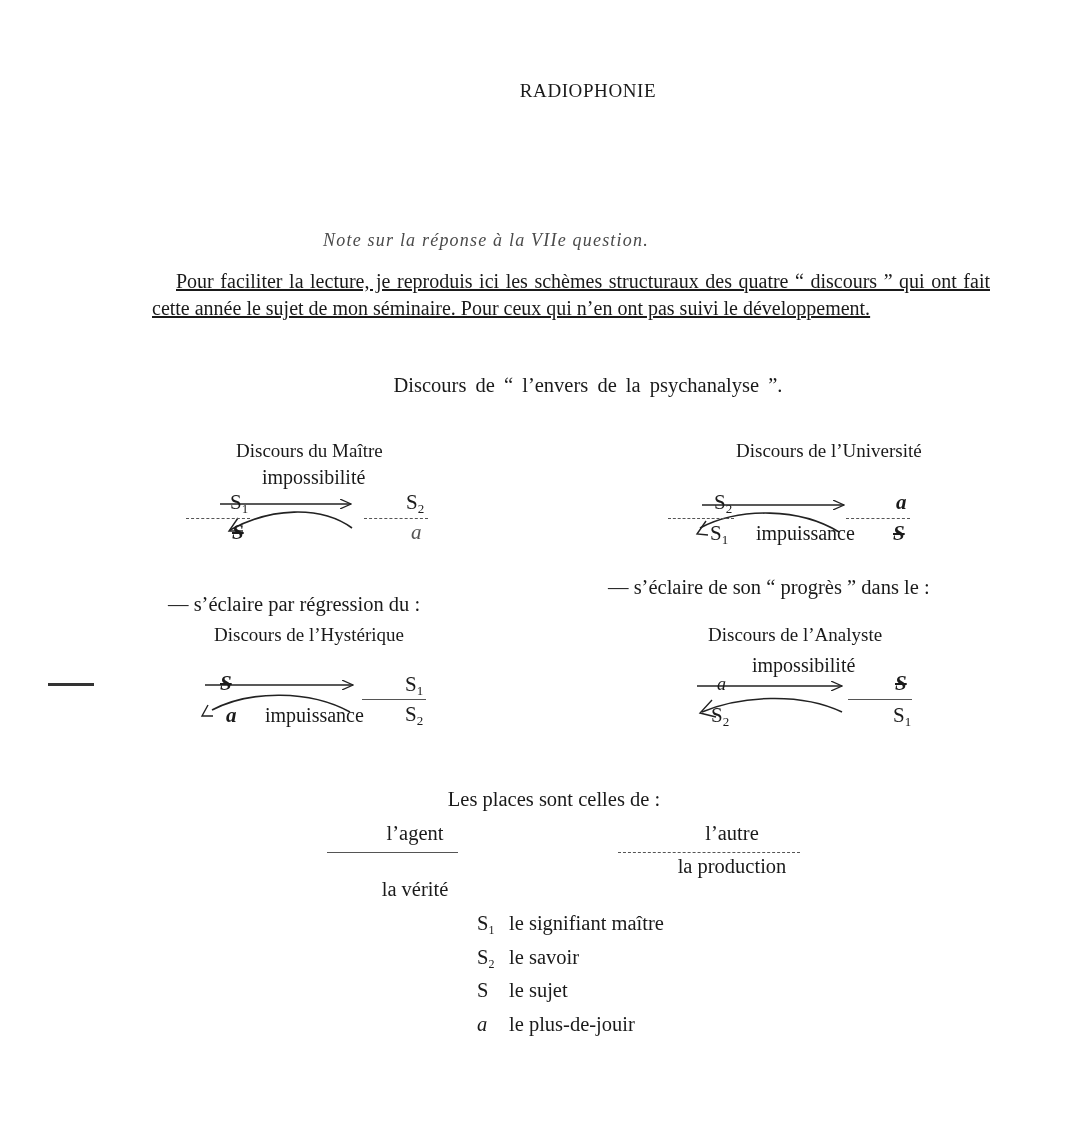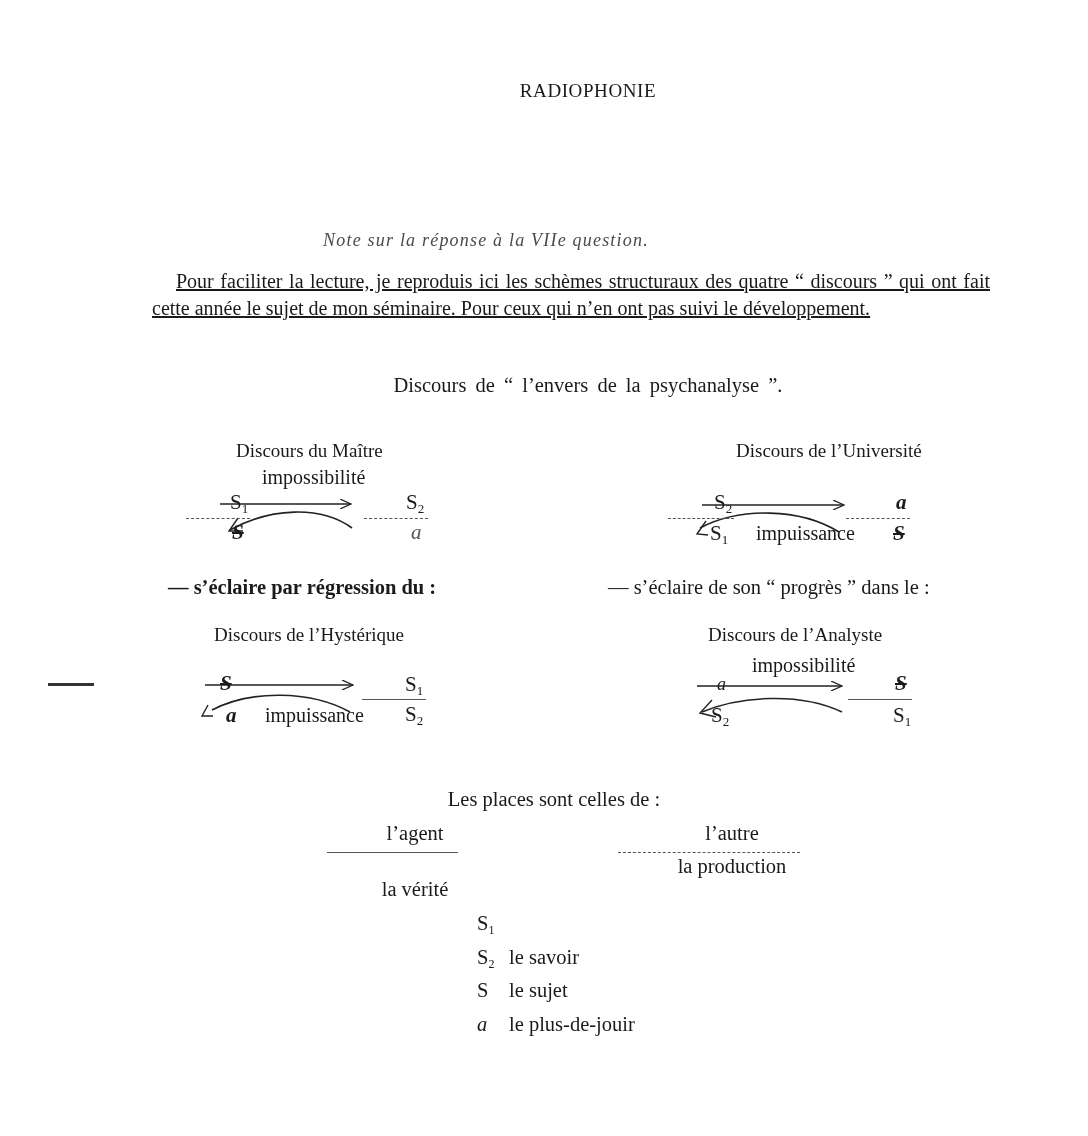--- a/index.html
+++ b/index.html
@@ -134,21 +134,21 @@
 
 <div class="abs disc-title" style="left:670px; top:440px;margin-left:22px;">Discours de l’Université</div>
 <div class="abs sym" style="left:670px; top:490px;"><span>S</span><sub>2</sub></div>
 <div class="abs frac-line" style="left:668px; top:518px; width:22px;"></div>
 <div class="abs sym" style="left:666px; top:521px;"><span>S</span><sub>1</sub></div>
 <div class="abs lbl" style="left:712px; top:522px;">impuissance</div>
 <div class="abs sym ital" style="left:852px; top:490px;">a</div>
 <div class="abs frac-line" style="left:846px; top:518px; width:20px;"></div>
 <div class="abs sym ital" style="left: 849px; top: 521px; font-style: italic; text-decoration: line-through 1.5px;">S</div>
 
-<div class="abs transition" style="left:124px; top:576px;font-weight:bold;">— s’éclaire par régression du :</div>
+<div class="abs transition" style="left:124px; top:593px;">— s’éclaire par régression du :</div>
 <div class="abs transition" style="left:564px; top:576px;">— s’éclaire de son “ progrès ” dans le :</div>
 
 <div class="abs disc-title" style="left:170px; top:624px;">Discours de l’Hystérique</div>
 <div class="abs sym ital" style="left: 176px; top: 671px; font-style: italic; text-decoration: line-through 1.5px;">S</div>
 <div class="abs sym ital" style="left:182px; top:703px;">a</div>
 <div class="abs lbl" style="left:221px; top:704px;">impuissance</div>
 <div class="abs sym" style="left:361px; top:672px;"><span>S</span><sub>1</sub></div>
 <div class="abs frac-line" style="left:362px; top:699px; width:20px; border-top-style:solid;"></div>
 <div class="abs sym" style="left:361px; top:702px;"><span>S</span><sub>2</sub></div>
 
@@ -166,20 +166,21 @@
 <div class="abs place" style="left:318px; width:106px; top:822px;">l’agent</div>
 <div class="abs frac-line" style="left:327px; top:852px; width:87px; border-top-style:solid;"></div>
 <div class="abs place" style="left:318px; width:106px; top:855px;margin-top:23px;">la vérité</div>
 <div class="abs place" style="left:612px; width:152px; top:822px;">l’autre</div>
 <div class="abs frac-line" style="left:618px; top:852px; width:138px;"></div>
 <div class="abs place" style="left:612px; width:152px; top:855px;">la production</div>
 
 <div class="abs terms">
   <div class="row">
     <span class="key"><span>S</span><sub>1</sub></span>
+    <span>le signifiant maître</span>
   </div>
   <div class="row">
     <span class="key"><span>S</span><sub>2</sub></span>
     <span>le savoir</span>
   </div>
   <div class="row">
     <span class="key"><span>S</span><sub></sub></span>
     <span>le sujet</span>
   </div>
   <div class="row">

